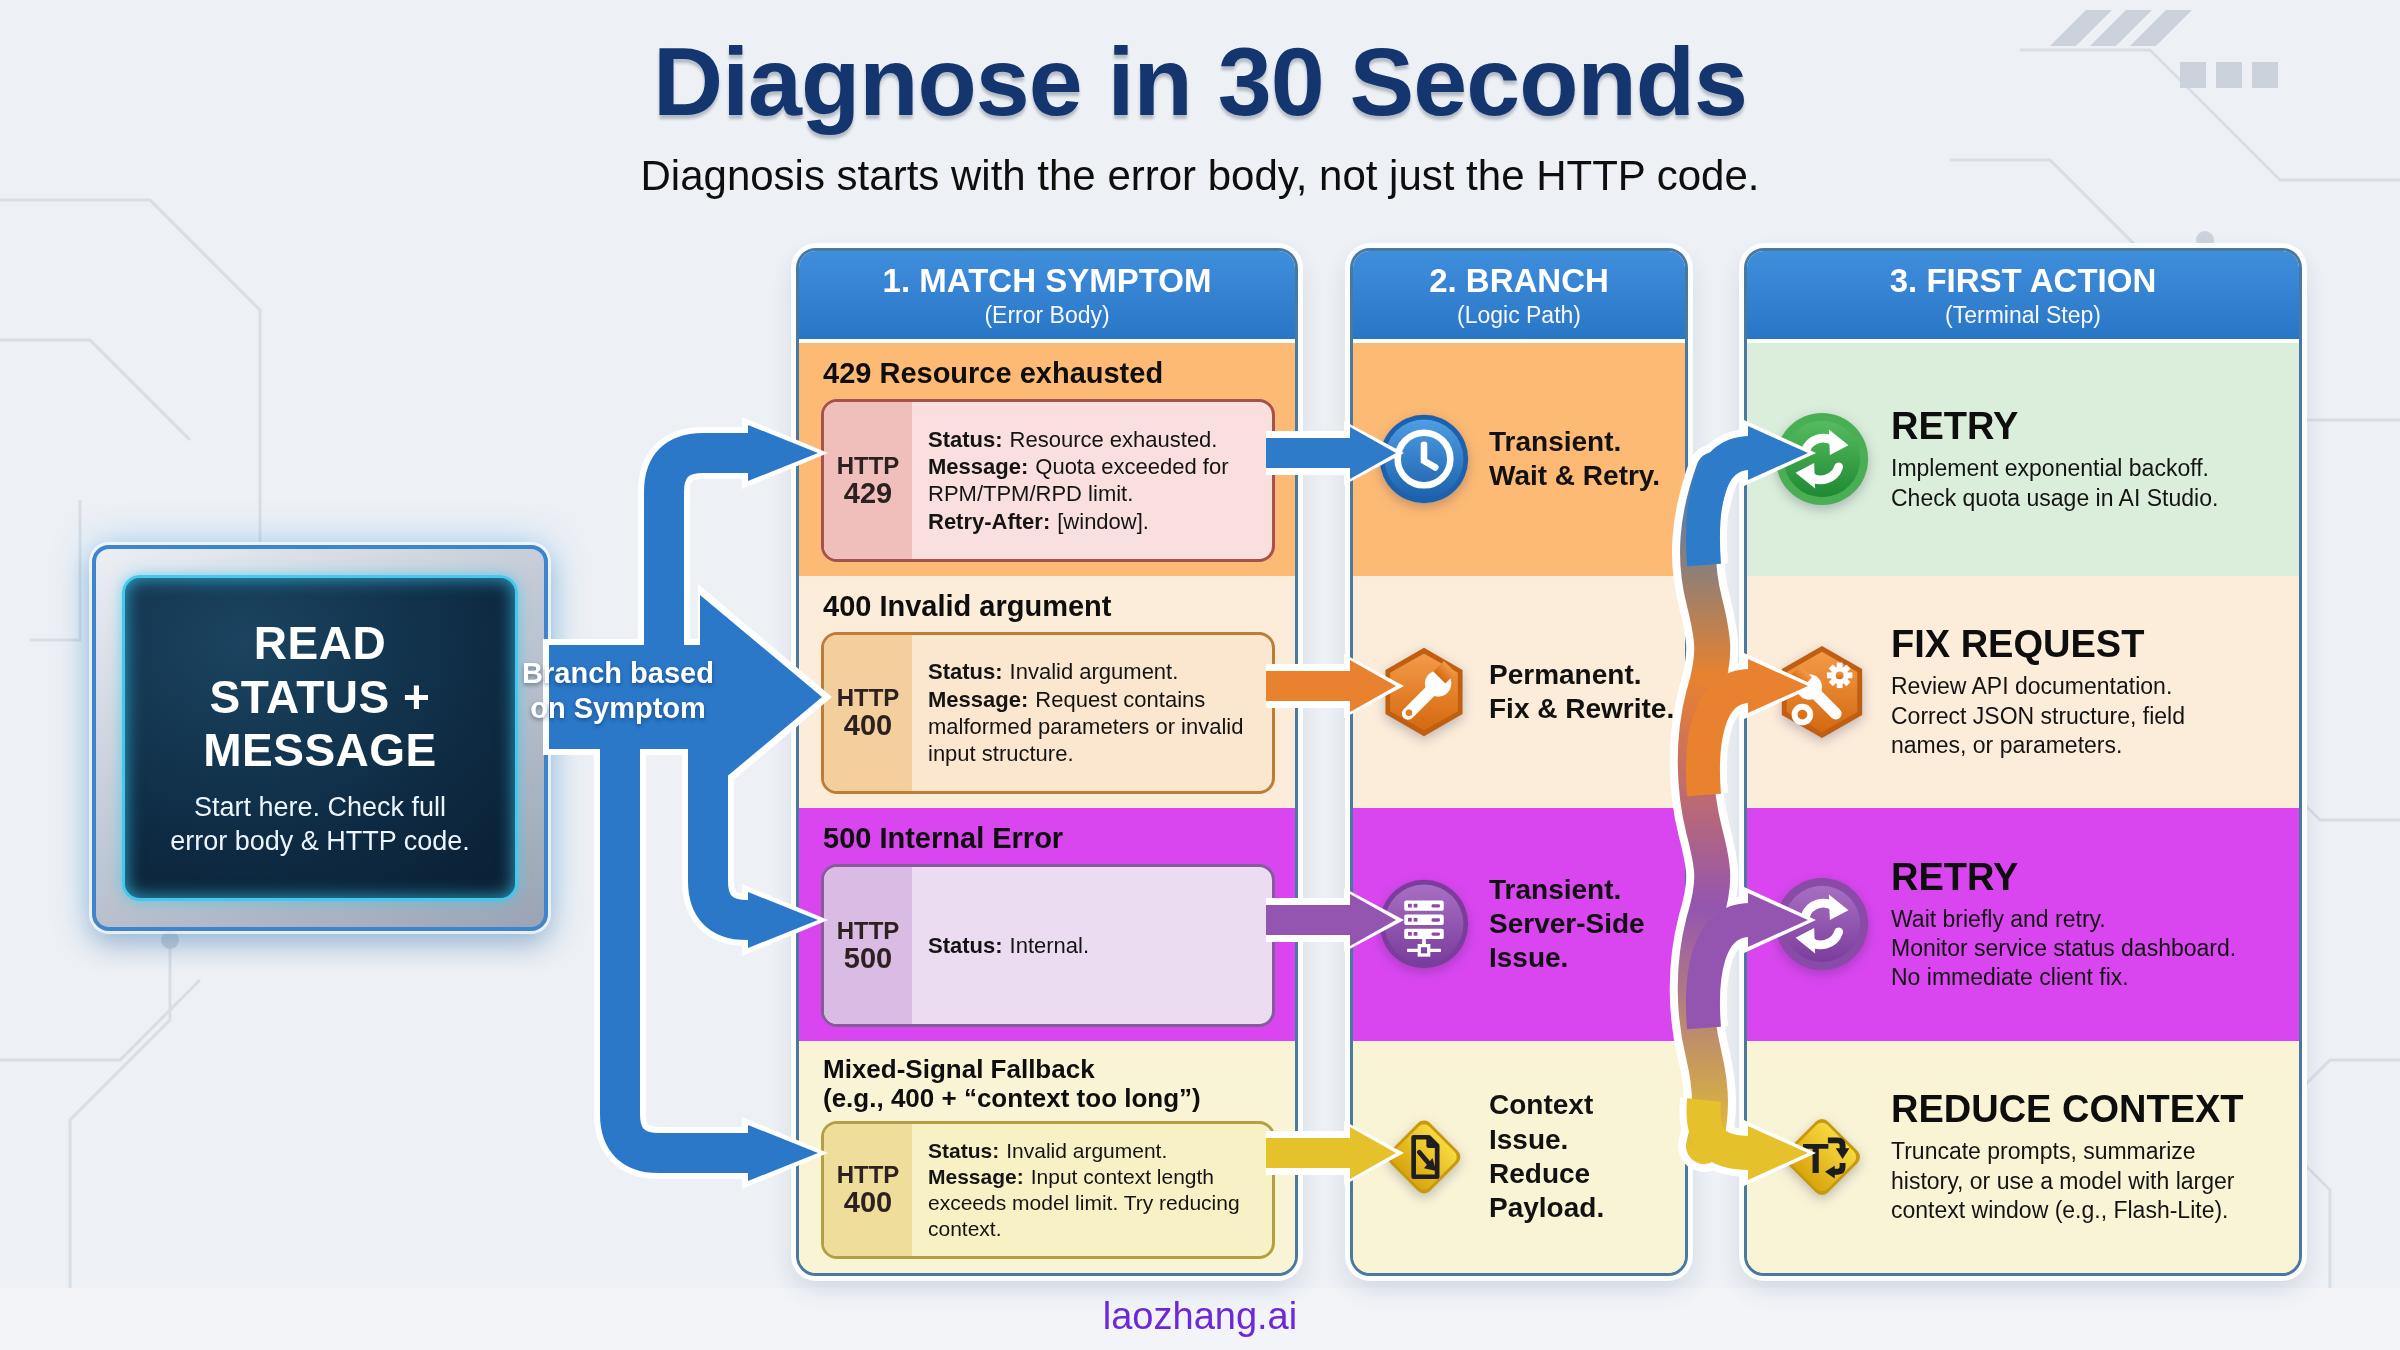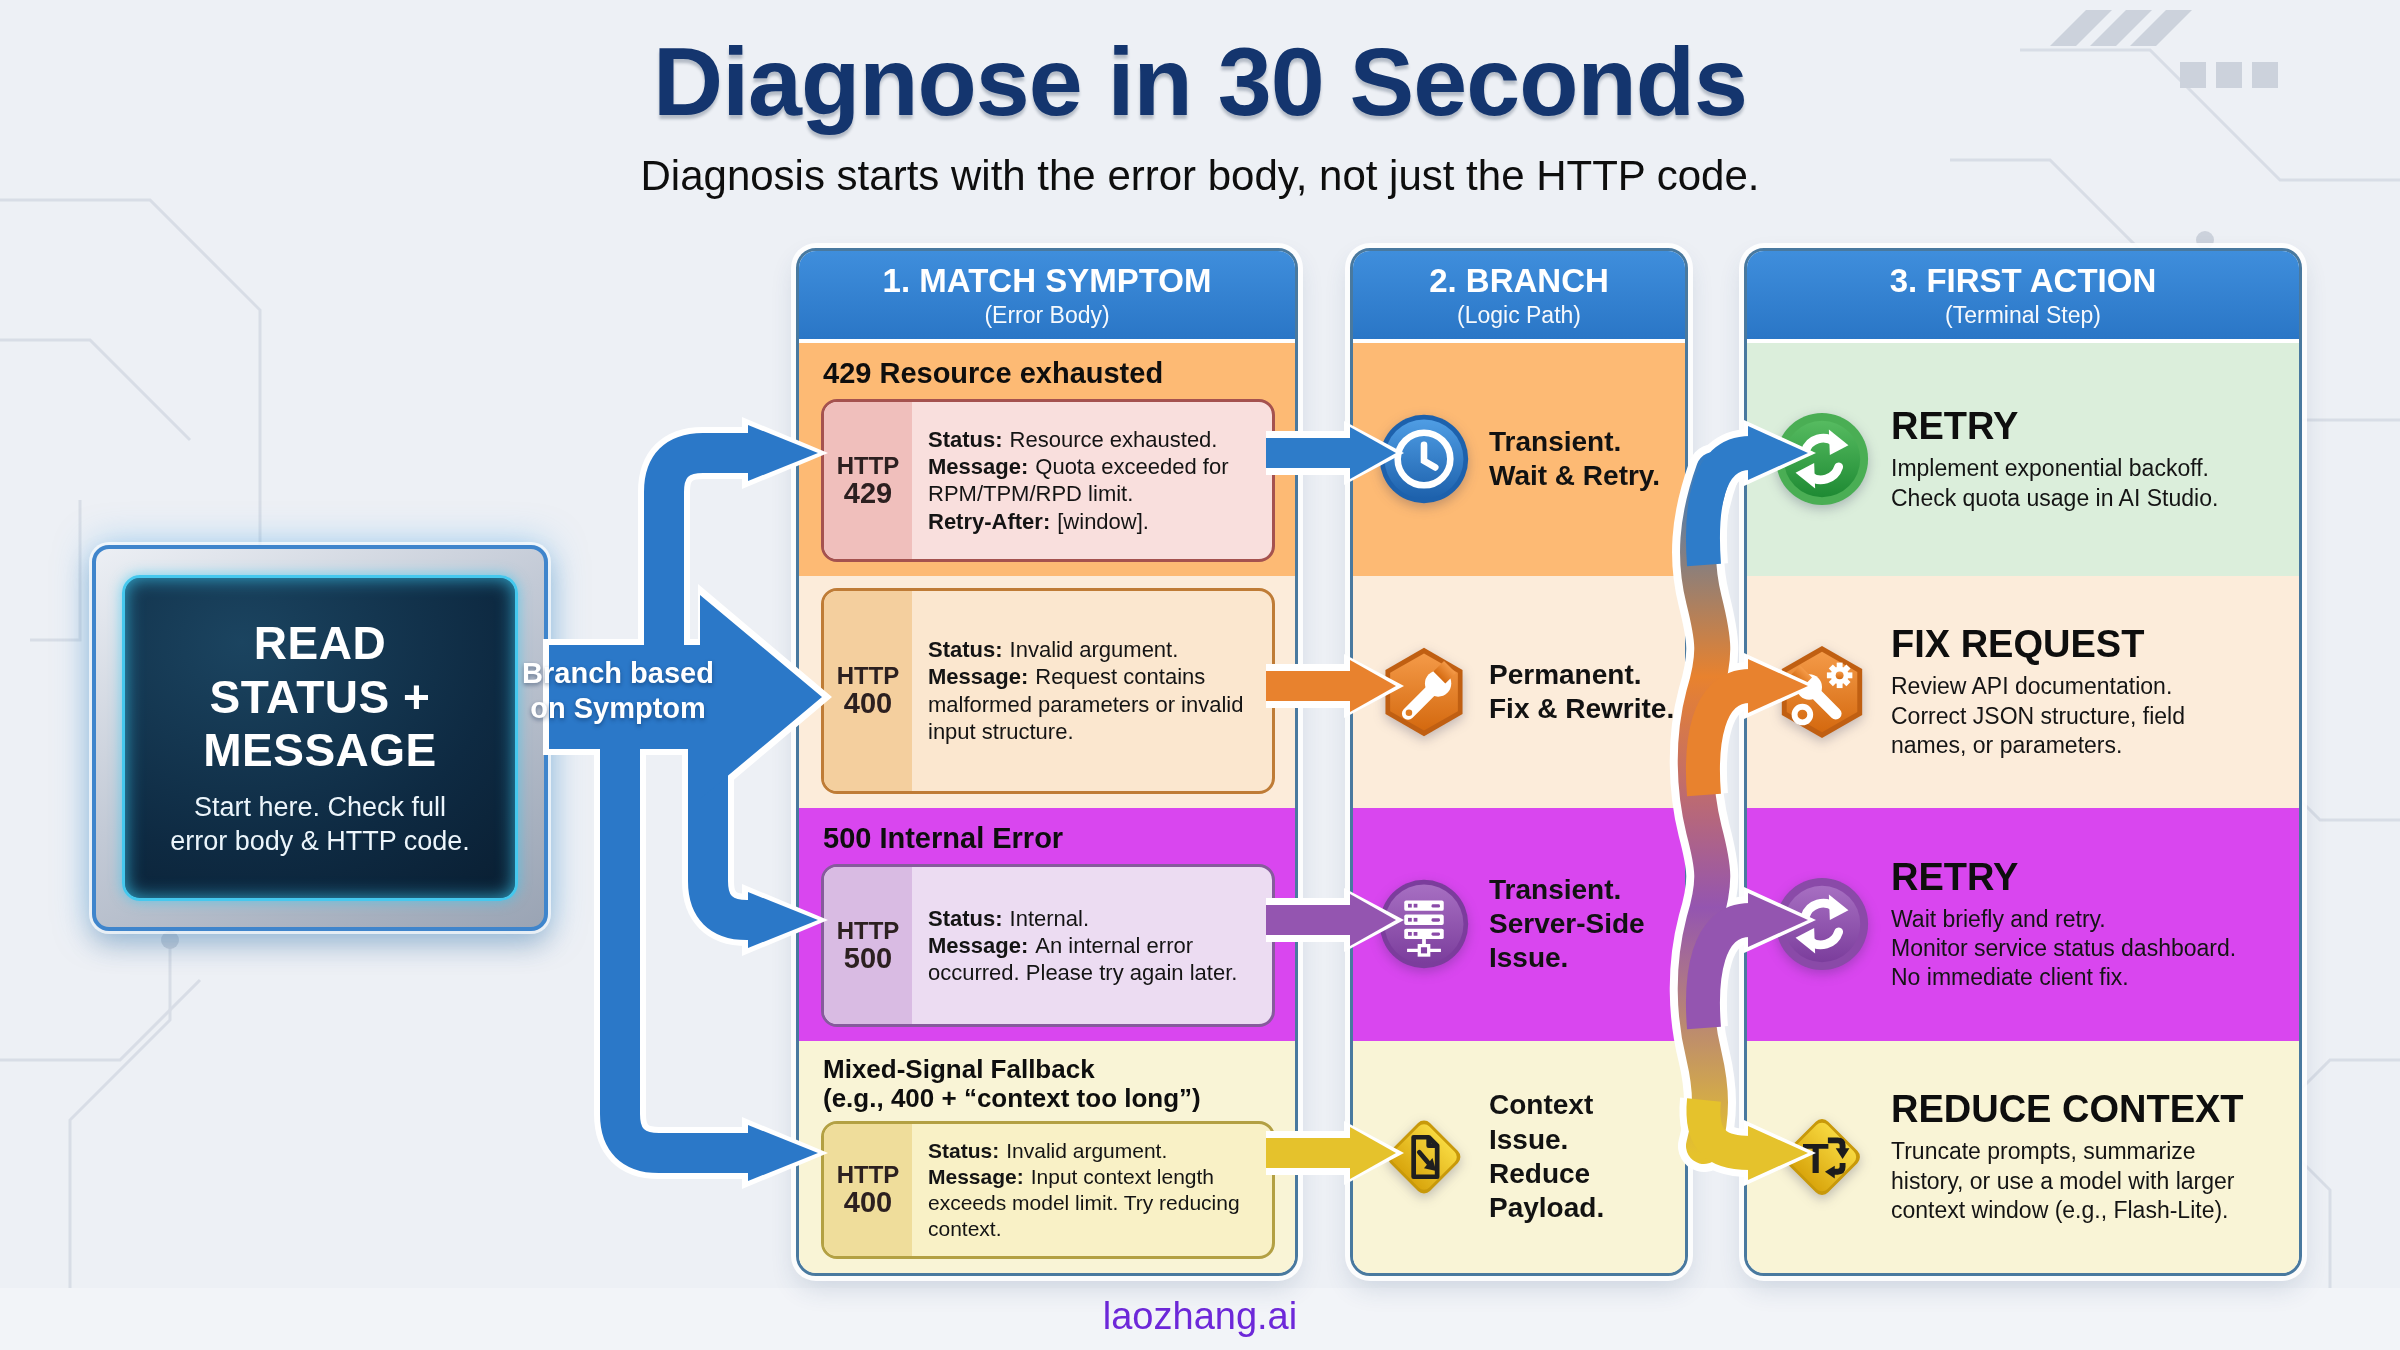--- a/index.html
+++ b/index.html
@@ -171,20 +171,21 @@
       </div>
       <div class="card-body">
         <div class="field"><b>Status:</b><span>Resource exhausted.</span></div>
         <div class="field"><b>Message:</b><span>Quota exceeded for RPM/TPM/RPD limit.</span></div>
         <div class="field"><b>Retry-After:</b><span>[window].</span></div>
       </div>
     </div>
   </div>
 
   <div class="row r-orange">
+    <div class="row-heading">400 Invalid argument</div>
     <div class="err-card c-orange">
       <div class="chip chip-orange">
         <span class="chip-l">HTTP</span>
         <span class="chip-c">400</span>
       </div>
       <div class="card-body">
         <div class="field"><b>Status:</b><span>Invalid argument.</span></div>
         <div class="field"><b>Message:</b><span>Request contains malformed parameters or invalid input structure.</span></div>
       </div>
     </div>
@@ -192,21 +193,20 @@
 
   <div class="row r-purple">
     <div class="row-heading">500 Internal Error</div>
     <div class="err-card c-purple">
       <div class="chip chip-purple">
         <span class="chip-l">HTTP</span>
         <span class="chip-c">500</span>
       </div>
       <div class="card-body">
         <div class="field"><b>Status:</b><span>Internal.</span></div>
-        <div class="field"><b>Message:</b><span>An internal error occurred. Please try again later.</span></div>
       </div>
     </div>
   </div>
 
   <div class="row r-yellow">
     <div class="row-heading small">Mixed-Signal Fallback
 (e.g., 400 + “context too long”)</div>
     <div class="err-card c-yellow">
       <div class="chip chip-yellow">
         <span class="chip-l">HTTP</span>

